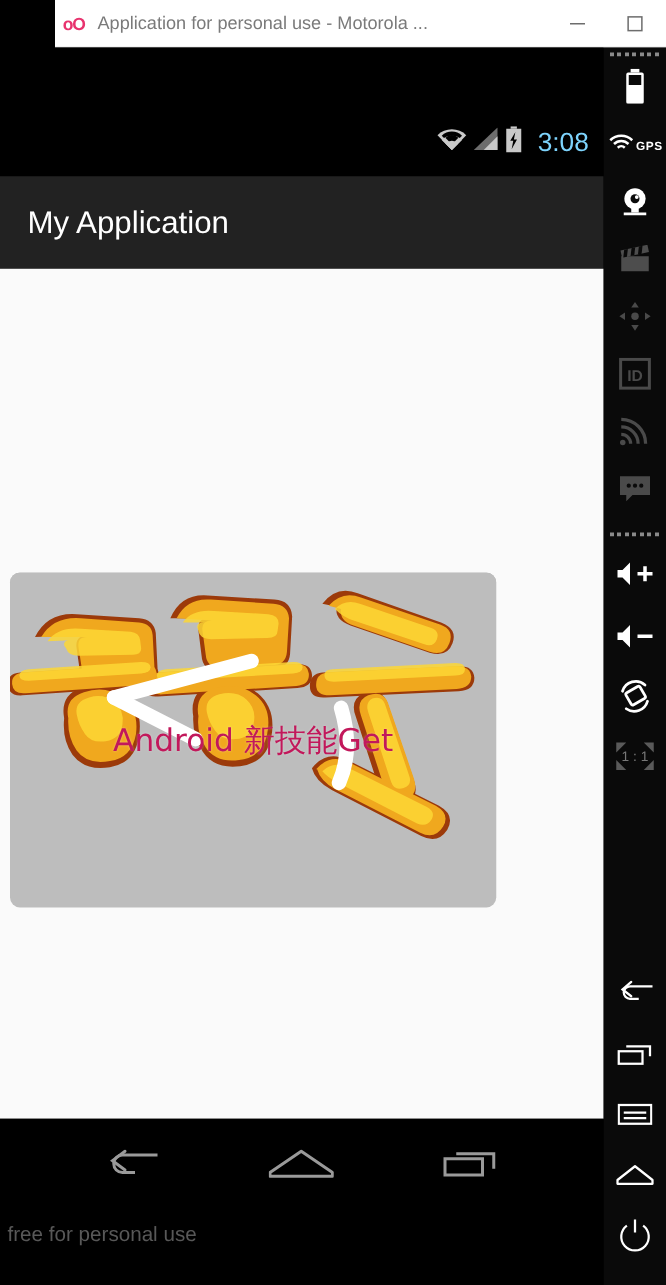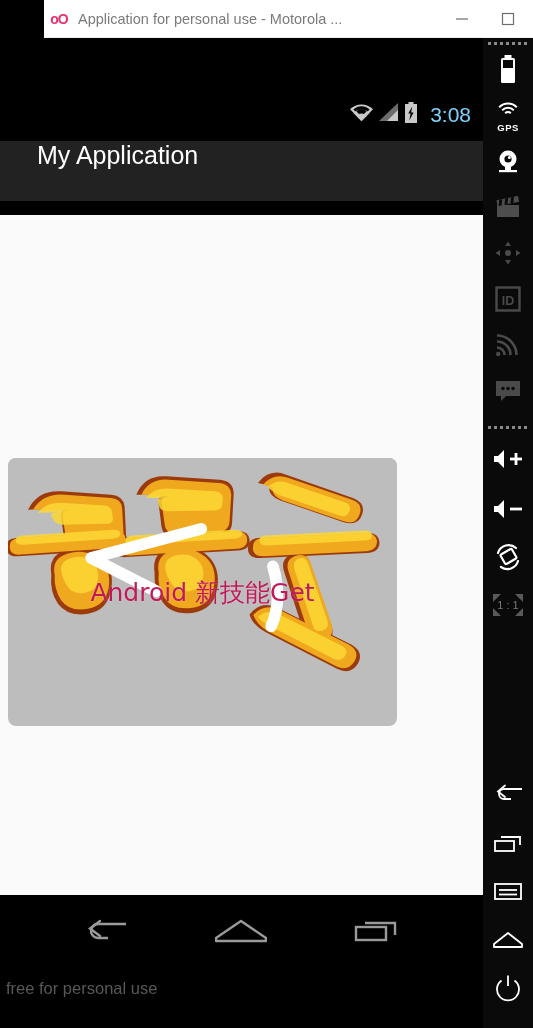--- a/index.html
+++ b/index.html
@@ -44,22 +44,22 @@
     background:#000;
     display:flex; align-items:flex-end; justify-content:flex-end;
     padding:0 12px 14px 0; gap:6px;
   }
   .sb-icons { display:flex; align-items:center; gap:5px; }
   .clock { color:#7dd3fc; font-size:21px; letter-spacing:0px; margin-left:6px;
            font-family:"Liberation Sans", sans-serif; }
 
   
   .actionbar {
-    position:absolute; left:0; top:103px; width:483px; height:60px;
-    background:#222222; display:flex; padding-left:37px;
+    position:absolute; left:0; top:103px; width:483px; height:74px;
+    background:#222222; display:flex; align-items:center; padding-left:22px;
   }
   .actionbar .apptitle {
     color:#ffffff; font-size:25px; font-weight:400;
     font-family:"Liberation Sans", sans-serif;
   }
 
   
   .content {
     position:absolute; left:0; top:177px; width:483px; height:680px;
     background:#fafafa;
@@ -306,21 +306,21 @@
     <div class="sbar-item" style="top:10px;">
       <span>
         <svg width="18" height="28" viewBox="0 0 18 28">
             <rect x="5.5" y="0" width="7" height="3" fill="#fff"></rect>
             <rect x="2" y="3" width="14" height="25" rx="1.5" fill="#fff"></rect>
             <rect x="4" y="5" width="10" height="8" fill="#0a0a0a"></rect>
           </svg>
       </span>
     </div>
 
-    <div class="sbar-item" style="top:56px; flex-direction:column; gap:1px;">
+    <div class="sbar-item" style="top:56px; flex-direction:row; gap:1px;">
       <span>
         <svg width="22" height="15" viewBox="0 0 22 15">
           <path d="M11,14 L2,5 A13,13 0 0 1 20,5 Z" fill="none"></path>
           <path d="M2.2,5.2 A12.5,12.5 0 0 1 19.8,5.2" fill="none" stroke="#fff" stroke-width="2"></path>
           <path d="M5.2,8.2 A8.2,8.2 0 0 1 16.8,8.2" fill="none" stroke="#fff" stroke-width="2"></path>
           <path d="M8.2,11.2 A4,4 0 0 1 13.8,11.2" fill="none" stroke="#fff" stroke-width="2"></path>
         </svg>
       </span>
       <span class="gpslabel">GPS</span>
     </div>

